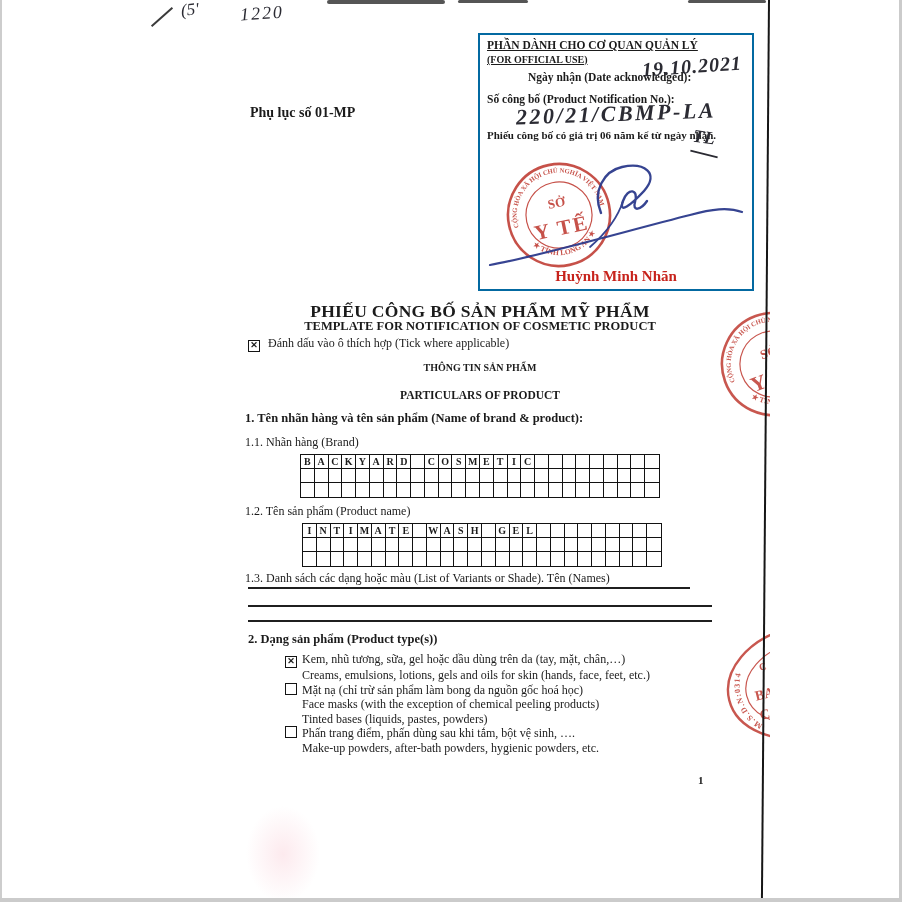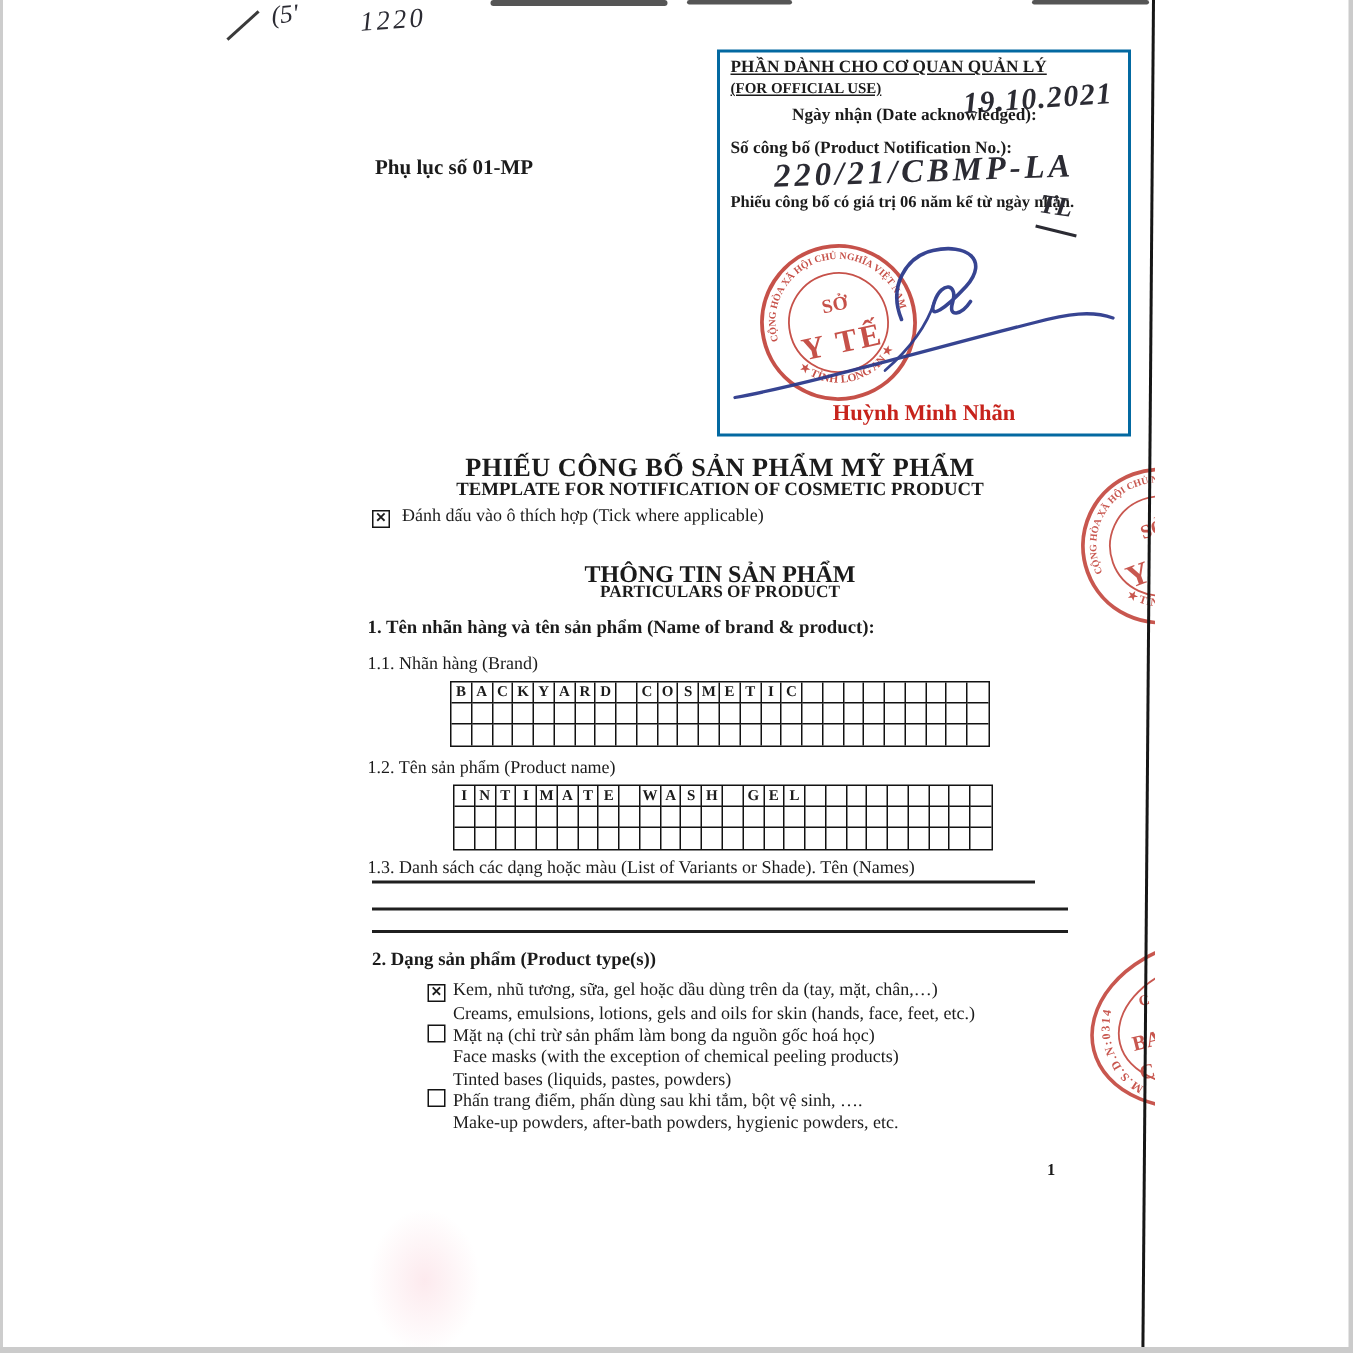--- a/index.html
+++ b/index.html
@@ -40,21 +40,21 @@
   #obox .tl-line{left:210px;top:118px;width:28px;height:0;border-top:2px solid #2b2b33;transform:rotate(14deg);}
   #obox .signer{left:56px;top:233px;width:160px;text-align:center;font-size:15px;font-weight:bold;color:#c7231c;white-space:nowrap;}
   .stampmain{left:15px;top:116px;}
   .sigsvg{left:0;top:0;pointer-events:none;}
 
   
   .cwrap{left:180px;width:600px;text-align:center;}
   .title-vi{top:301px;font-size:17.5px;font-weight:bold;letter-spacing:.3px;}
   .title-en{top:319px;font-size:12.5px;font-weight:bold;}
   .ticknote{left:248px;top:336px;font-size:12px;}
-  .info-vi{top:375px;font-size:16px;font-weight:bold;}
+  .info-vi{top:362px;font-size:10px;font-weight:bold;}
   .info-en{top:389px;font-size:11.5px;font-weight:bold;}
 
   .s1h{left:245px;top:411px;font-size:12.5px;font-weight:bold;}
   .s11{left:245px;top:435px;font-size:12px;}
   .s12{left:245px;top:504px;font-size:12px;}
   .s13{left:245px;top:571px;font-size:12px;white-space:nowrap;}
   .hline{height:1.6px;background:#1f1f1f;}
   .hl1{left:248px;top:587px;width:442px;}
   .hl2{left:248px;top:605px;width:464px;}
   .hl3{left:248px;top:620px;width:464px;}

